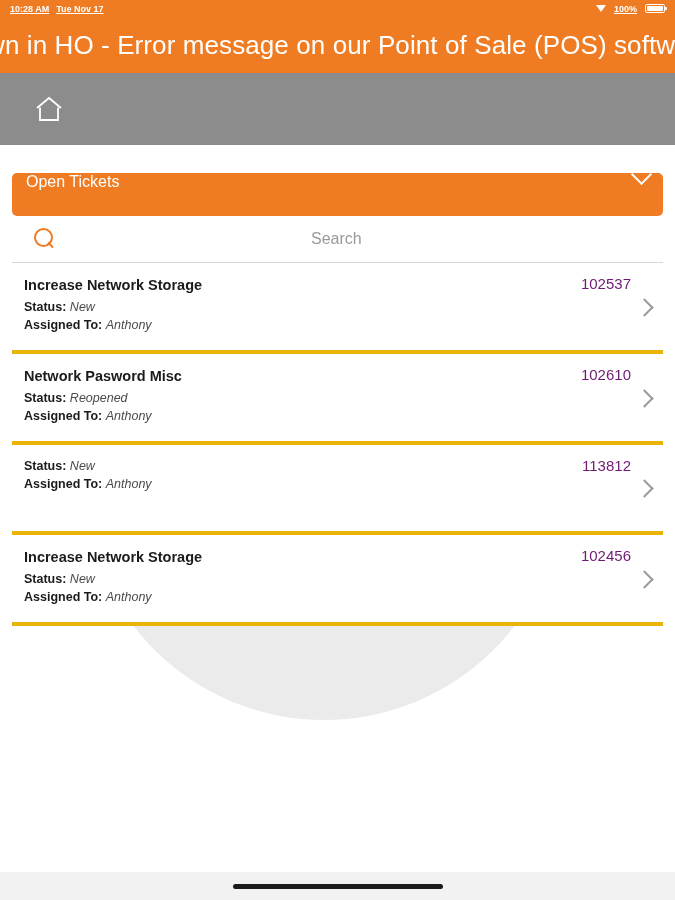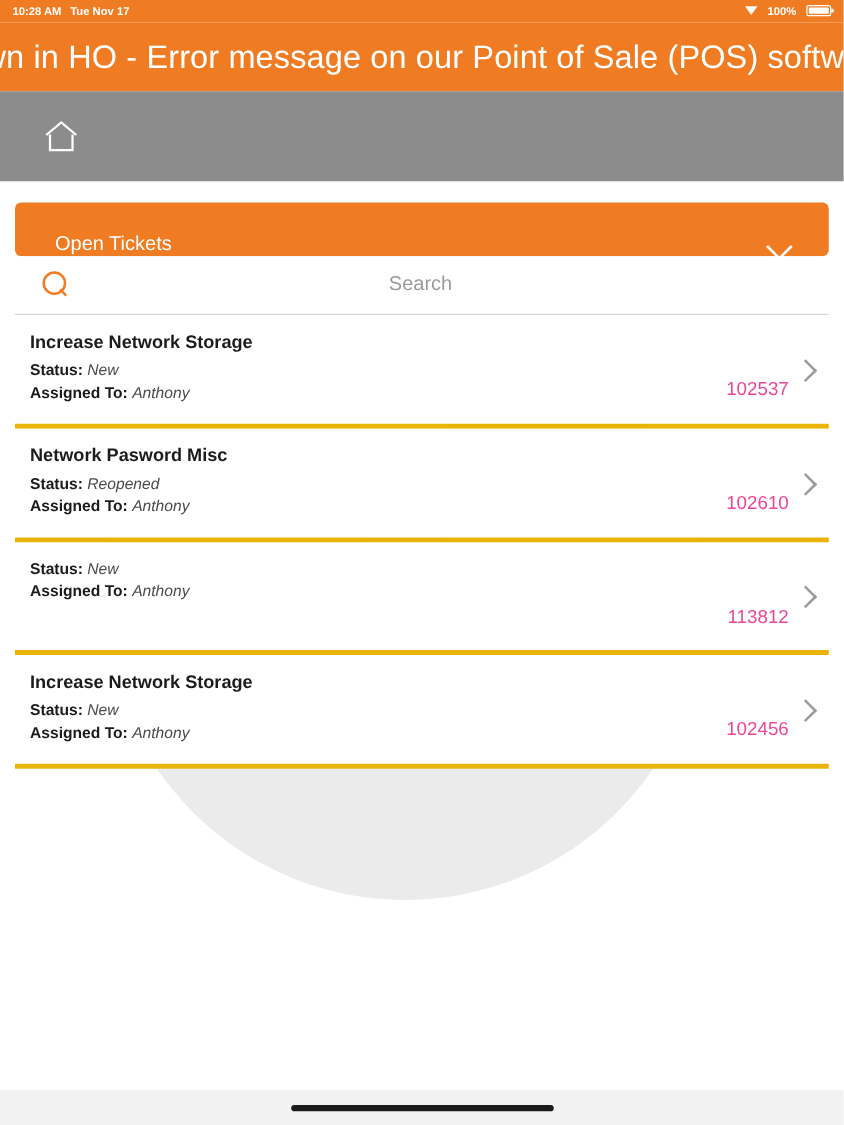--- a/index.html
+++ b/index.html
@@ -20,20 +20,21 @@
     height: 18px;
     background: #ef7c22;
     color: #ffffff;
     display: flex;
     align-items: center;
     justify-content: space-between;
     padding: 0 10px;
     font-size: 9px;
     font-weight: bold;
     box-sizing: border-box;
+    text-decoration: underline;
   }
   .status-left {
     display: flex;
     align-items: center;
     gap: 7px;
   }
   .status-right {
     display: flex;
     align-items: flex-start;
     gap: 8px;
@@ -150,28 +151,28 @@
     color: #ffffff;
     font-size: 25px;
   }
 
   
   .content {
     padding: 0 12px;
     box-sizing: border-box;
   }
   .filter-bar {
-    margin-top: 17px;
+    margin-top: 28px;
     height: 43px;
     background: #ef7c22;
     border-radius: 5px;
     display: flex;
-    align-items: flex-end;
+    align-items: flex-start;
     justify-content: space-between;
-    padding: 0 32px;
+    padding: 0 14px;
     box-sizing: border-box;
     color: #ffffff;
   }
   .filter-label {
     font-size: 16px;
   }
   .chev-down {
     width: 13px;
     height: 13px;
     border-right: 2px solid #ffffff;
@@ -286,22 +287,21 @@
   .ticket-meta em {
     font-weight: normal;
     font-style: italic;
     color: #4a4a4a;
   }
   .ticket-id {
     position: absolute;
     right: 32px;
     top: 12px;
     font-size: 15px;
-    color: #ec4899;
-    margin-top: 39px;
+    color: #701a75;
   }
   .chev-right {
     position: absolute;
     right: 12px;
     top: 50%;
     margin-top: -6px;
     width: 11px;
     height: 11px;
     border-top: 2px solid #9b9b9b;
     border-right: 2px solid #9b9b9b;

